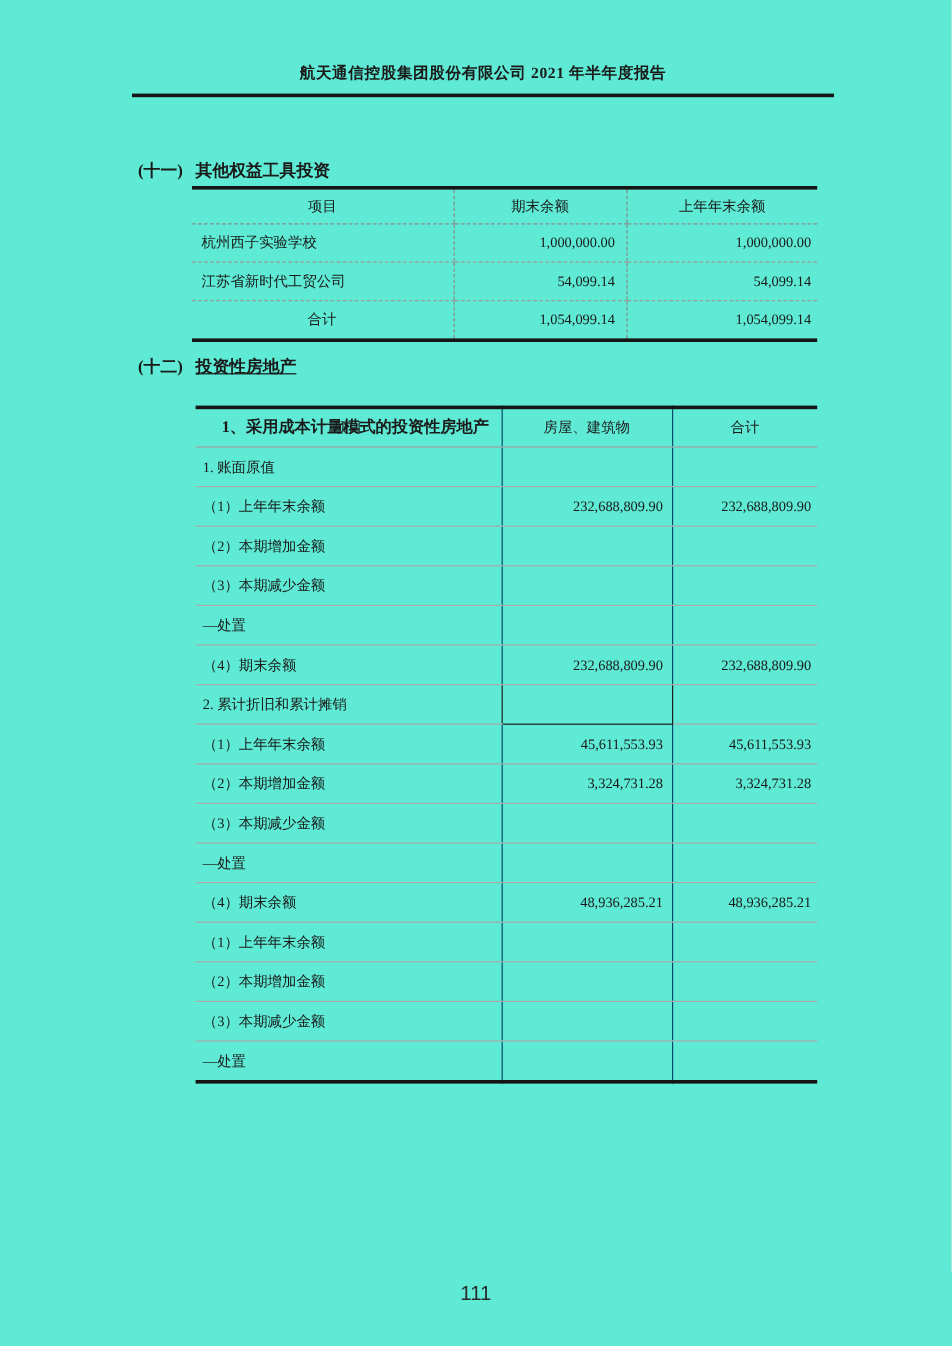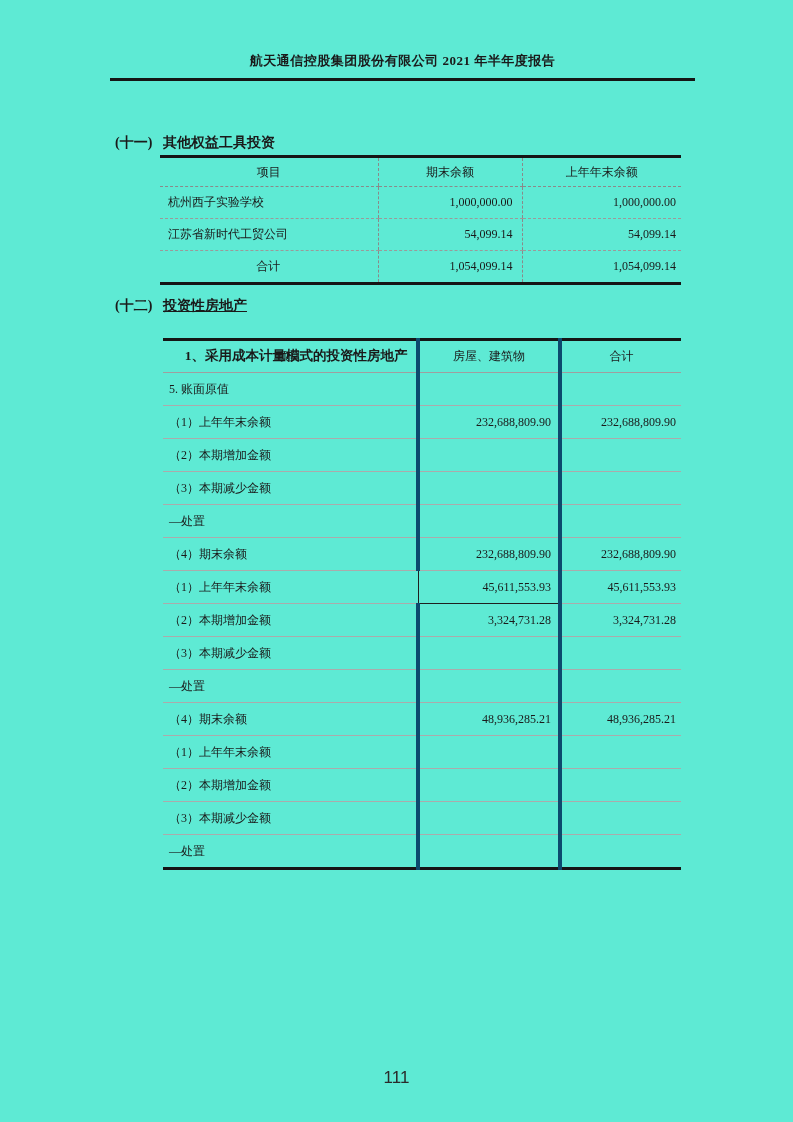--- a/index.html
+++ b/index.html
@@ -42,21 +42,21 @@
   .table1 td:nth-child(2){padding-right:9px;}
   .table1 td:nth-child(3){padding-right:5px;}
   
   .table2{left:163px;top:338px;width:518px;border-top:3px solid #151515;border-bottom:3px solid #151515;}
   .table2 col:nth-child(1){width:255px;}
   .table2 col:nth-child(2){width:142px;}
   .table2 col:nth-child(3){width:121px;}
   .table2 th{height:29px;text-align:center;border-bottom:1px solid #9f9f9f;}
   .table2 td{height:30px;border-bottom:1px solid #ababab;}
   .table2 tr:last-child td{border-bottom:none;}
-  .table2 th+th,.table2 td+td{border-left:4px solid #0c4a6e;}
+  .table2 th+th,.table2 td+td{border-left:1px solid #0c4a6e;}
   .table2 td:first-child{padding-left:6px;text-align:left;}
   .table2 td:nth-child(2){padding-right:7px;}
   .table2 td:nth-child(3){padding-right:5px;}
   
   .table2 tbody tr:nth-child(7)  td:nth-child(2),
   .table2 tbody tr:nth-child(18) td:nth-child(2),
   .table2 tbody tr:nth-child(20) td:nth-child(2){
     border:1px solid #1f1f1f;
   }
   
@@ -124,21 +124,21 @@
       </colgroup>
     <thead>
       <tr>
         <th>项目</th>
         <th>房屋、建筑物</th>
         <th>合计</th>
       </tr>
     </thead>
     <tbody>
         <tr>
-    <td>5. 账面原值</td>
+    <td>1. 账面原值</td>
     <td class="num"></td>
     <td class="num"></td>
   </tr>
         <tr>
     <td>（1）上年年末余额</td>
     <td class="num">232,688,809.90</td>
     <td class="num">232,688,809.90</td>
   </tr>
         <tr>
     <td>（2）本期增加金额</td>
@@ -152,20 +152,25 @@
   </tr>
         <tr>
     <td>—处置</td>
     <td class="num"></td>
     <td class="num"></td>
   </tr>
         <tr>
     <td>（4）期末余额</td>
     <td class="num">232,688,809.90</td>
     <td class="num">232,688,809.90</td>
+  </tr>
+        <tr>
+    <td>2. 累计折旧和累计摊销</td>
+    <td class="num"></td>
+    <td class="num"></td>
   </tr>
         <tr>
     <td>（1）上年年末余额</td>
     <td class="num">45,611,553.93</td>
     <td class="num">45,611,553.93</td>
   </tr>
         <tr>
     <td>（2）本期增加金额</td>
     <td class="num">3,324,731.28</td>
     <td class="num">3,324,731.28</td>

